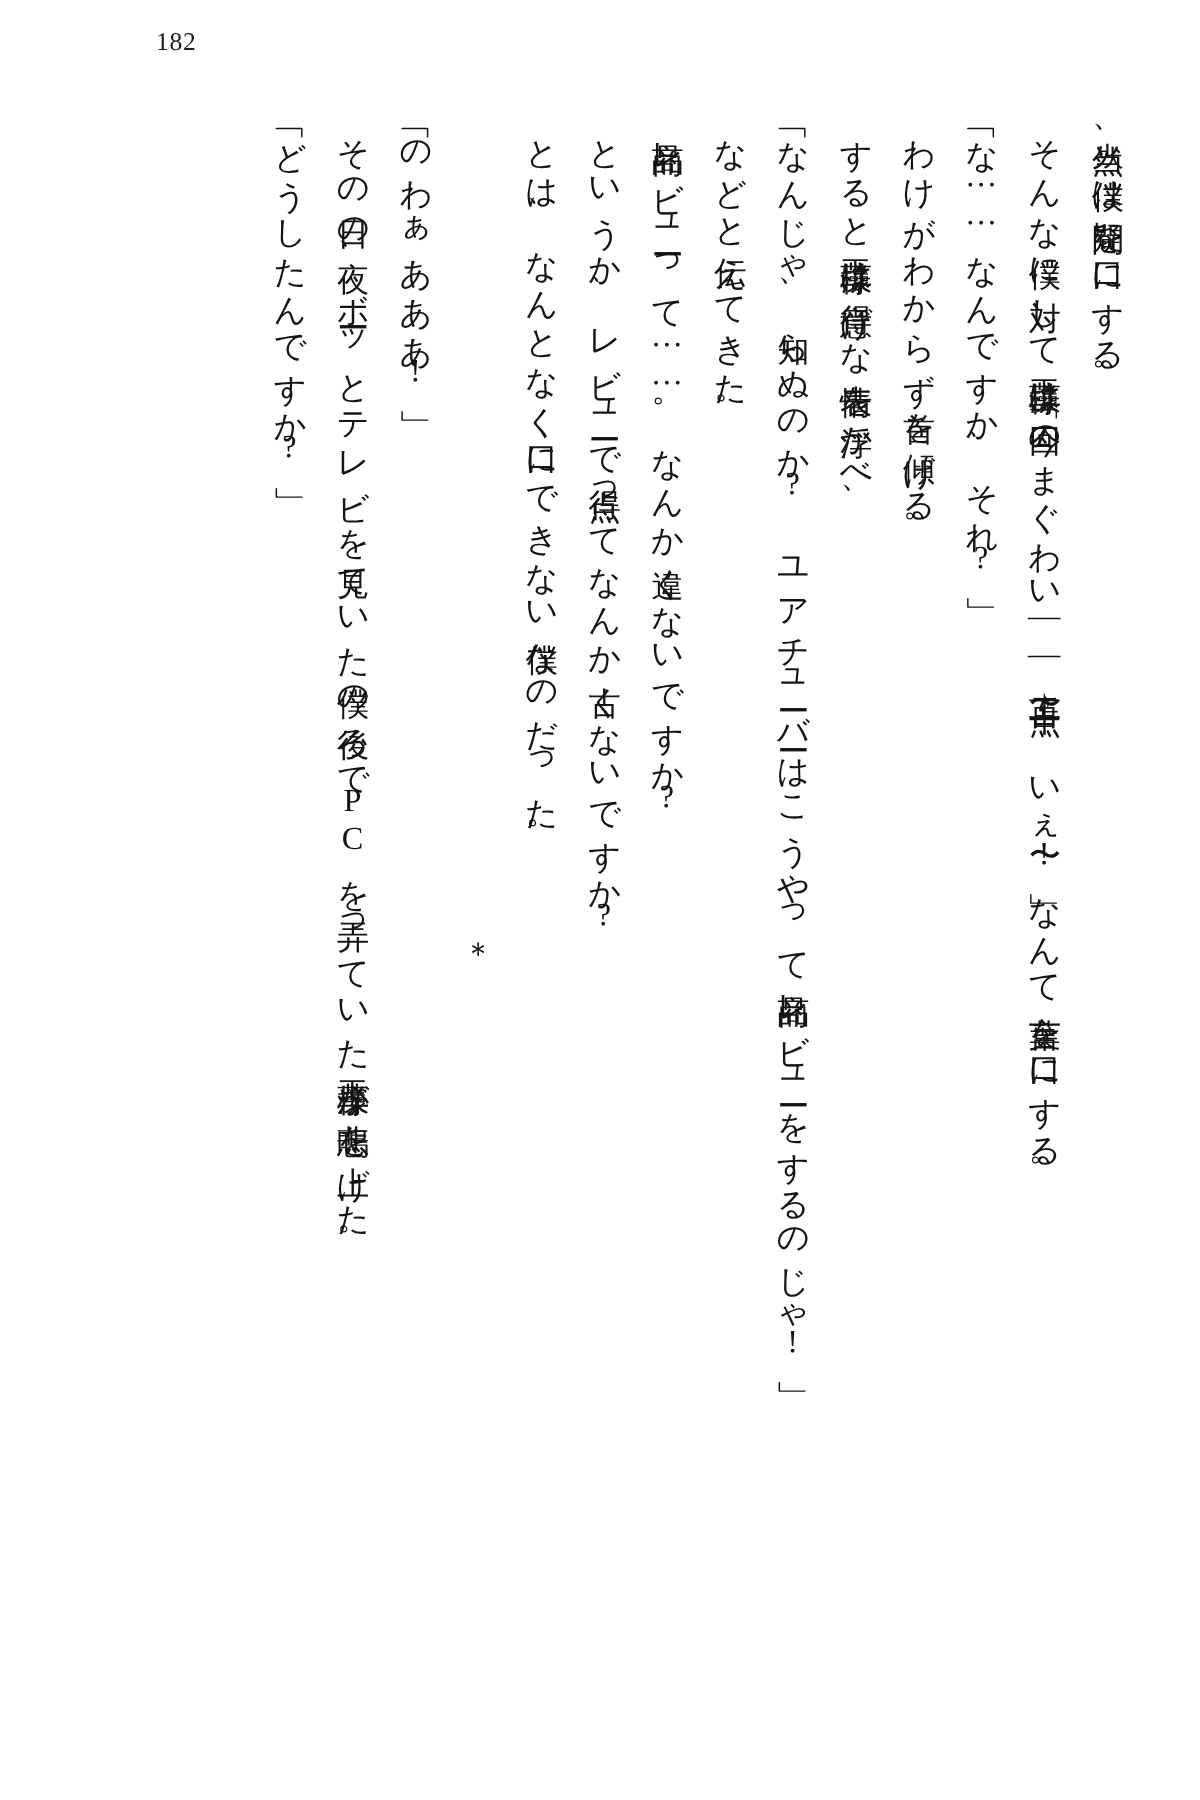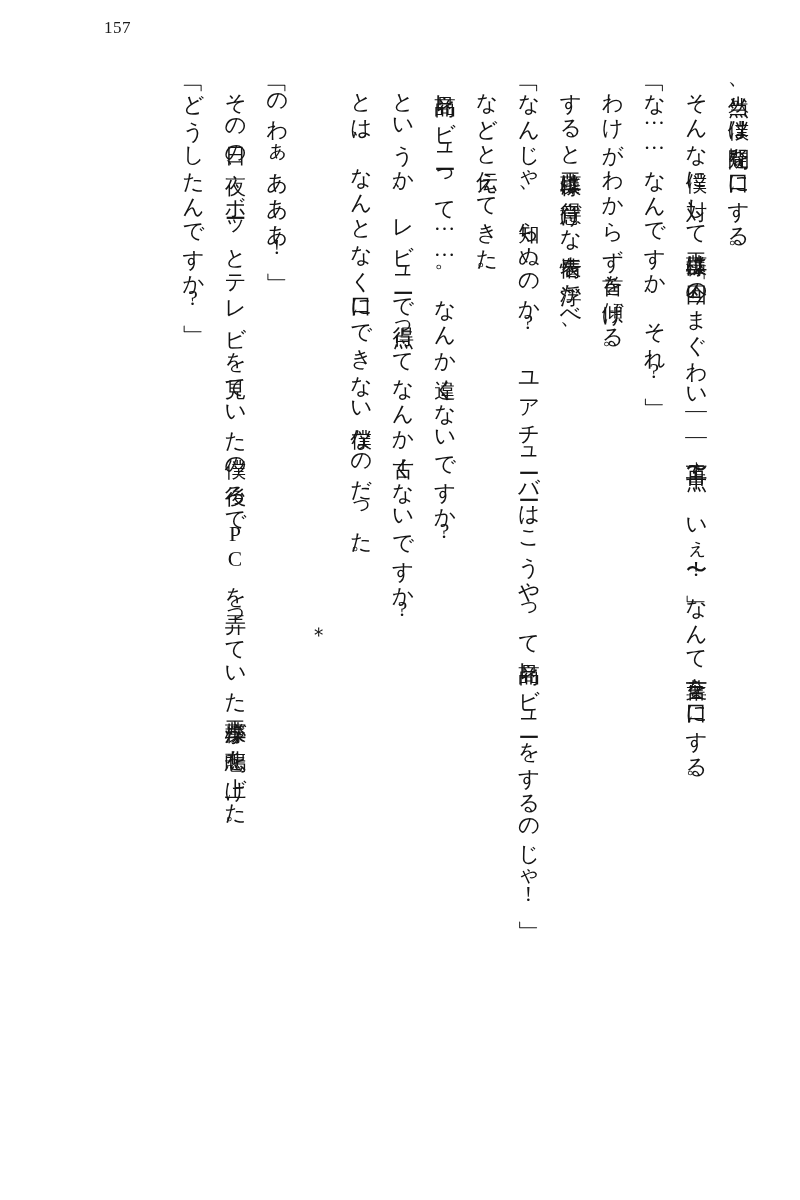--- a/index.html
+++ b/index.html
@@ -59,21 +59,21 @@
   .sep-mark {
     display: inline-block;
     font-size: 21px;
   }
 </style>
 </head>
 <body>
 
 <div class="page">
 
-  <div class="page-number">157</div>
+  <div class="page-number">182</div>
 
   <div class="body-text">
     <span class="para">当然、僕は疑問を口にする。</span>
     <span class="para">そんな僕に対して玉藻様は「今回のまぐわい——百二十点〜♪　いぇ〜!」なんて言葉を口にする。</span>
     <span class="para">「な……なんですか、それ?」</span>
     <span class="para">わけがわからず首を傾げる。</span>
     <span class="para">すると玉藻様は得意げな表情を浮かべ、</span>
     <span class="para">「なんじゃ、知らぬのか?　ユアチューバーはこうやって商品レビューをするのじゃ!」</span>
     <span class="para">などと伝えてきた。</span>
     <span class="para">商品レビューって……。なんか違くないですか?</span>

